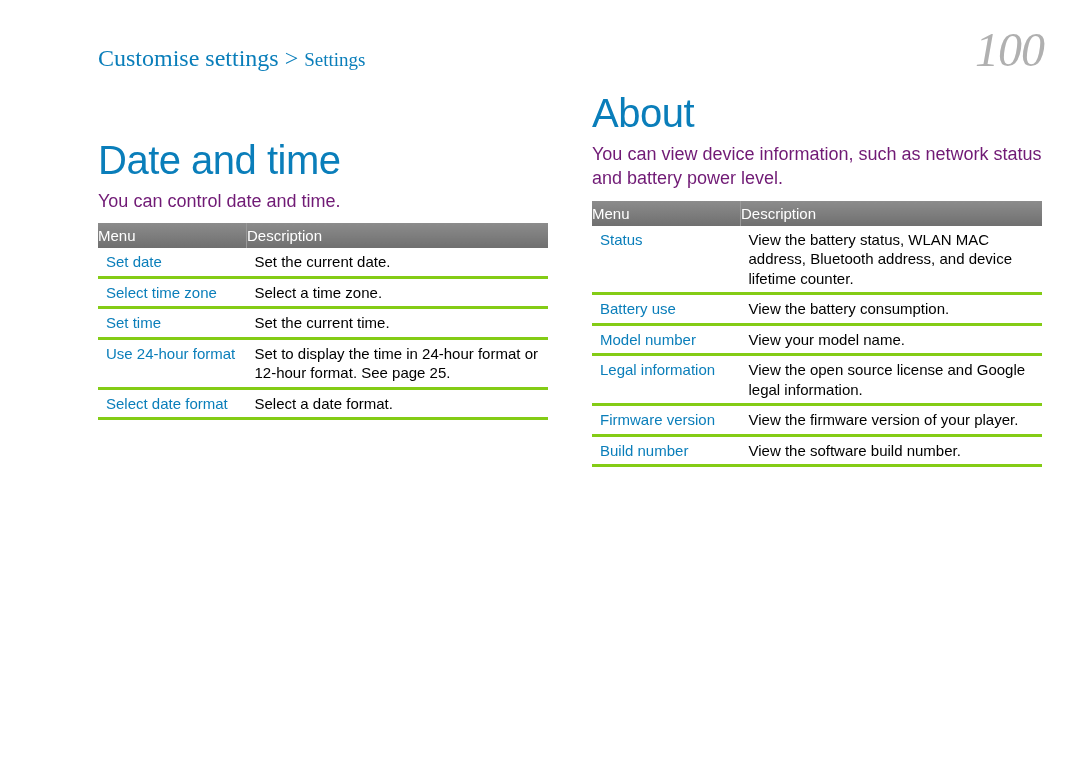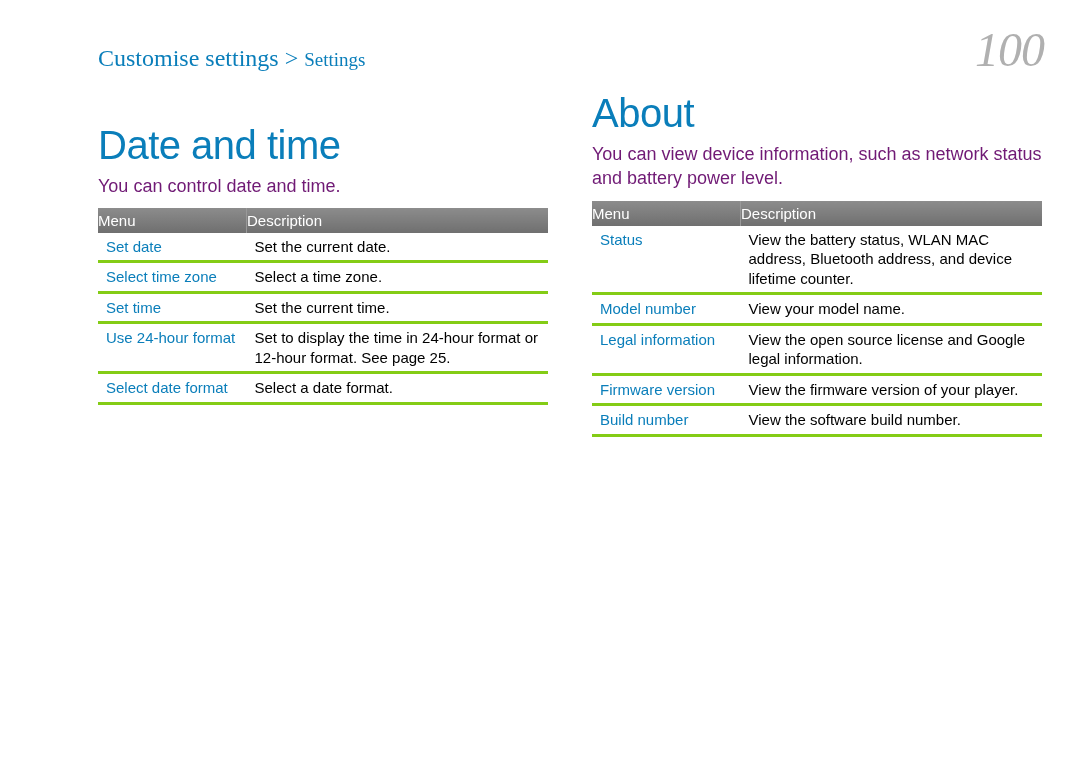--- a/index.html
+++ b/index.html
@@ -143,20 +143,24 @@
           <th>Menu</th>
           <th>Description</th>
         </tr>
       </thead>
       <tbody>
         <tr>
           <td class="menu-item">Status</td>
           <td class="desc-item">View the battery status, WLAN MAC address, Bluetooth address, and device lifetime counter.</td>
         </tr>
         <tr>
+          <td class="menu-item">Battery use</td>
+          <td class="desc-item">View the battery consumption.</td>
+        </tr>
+        <tr>
           <td class="menu-item">Model number</td>
           <td class="desc-item">View your model name.</td>
         </tr>
         <tr>
           <td class="menu-item">Legal information</td>
           <td class="desc-item">View the open source license and Google legal information.</td>
         </tr>
         <tr>
           <td class="menu-item">Firmware version</td>
           <td class="desc-item">View the firmware version of your player.</td>

